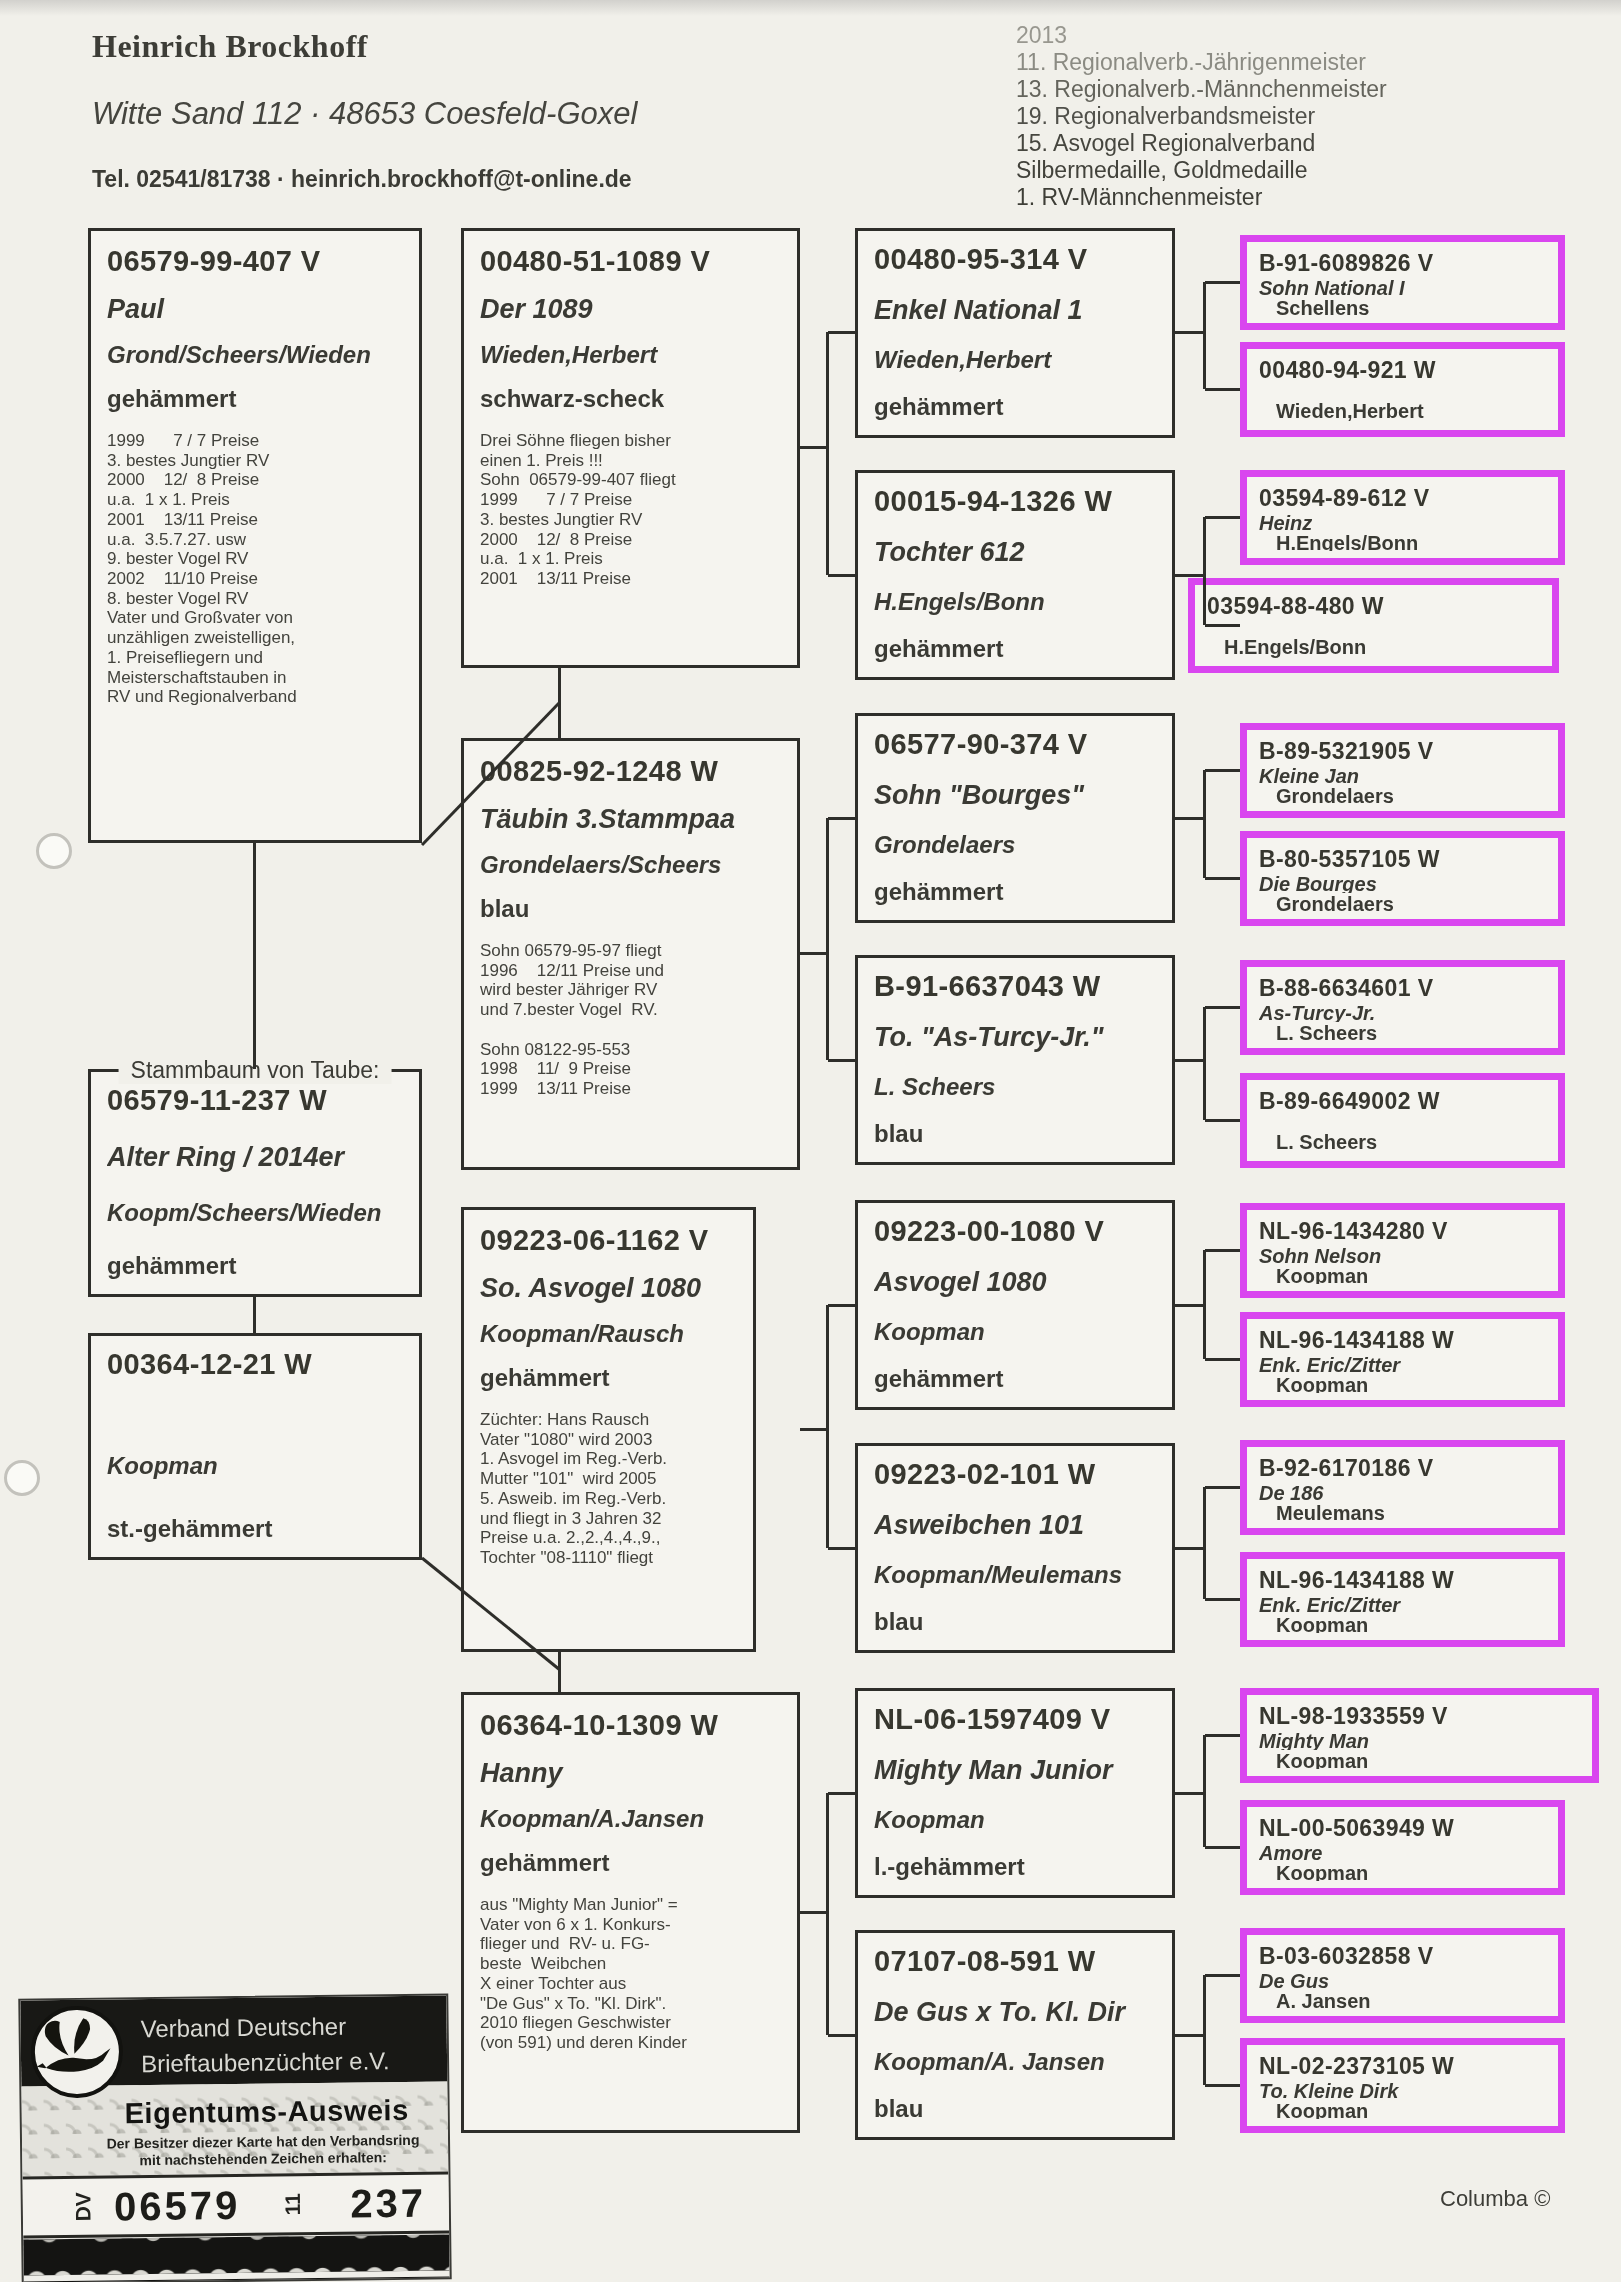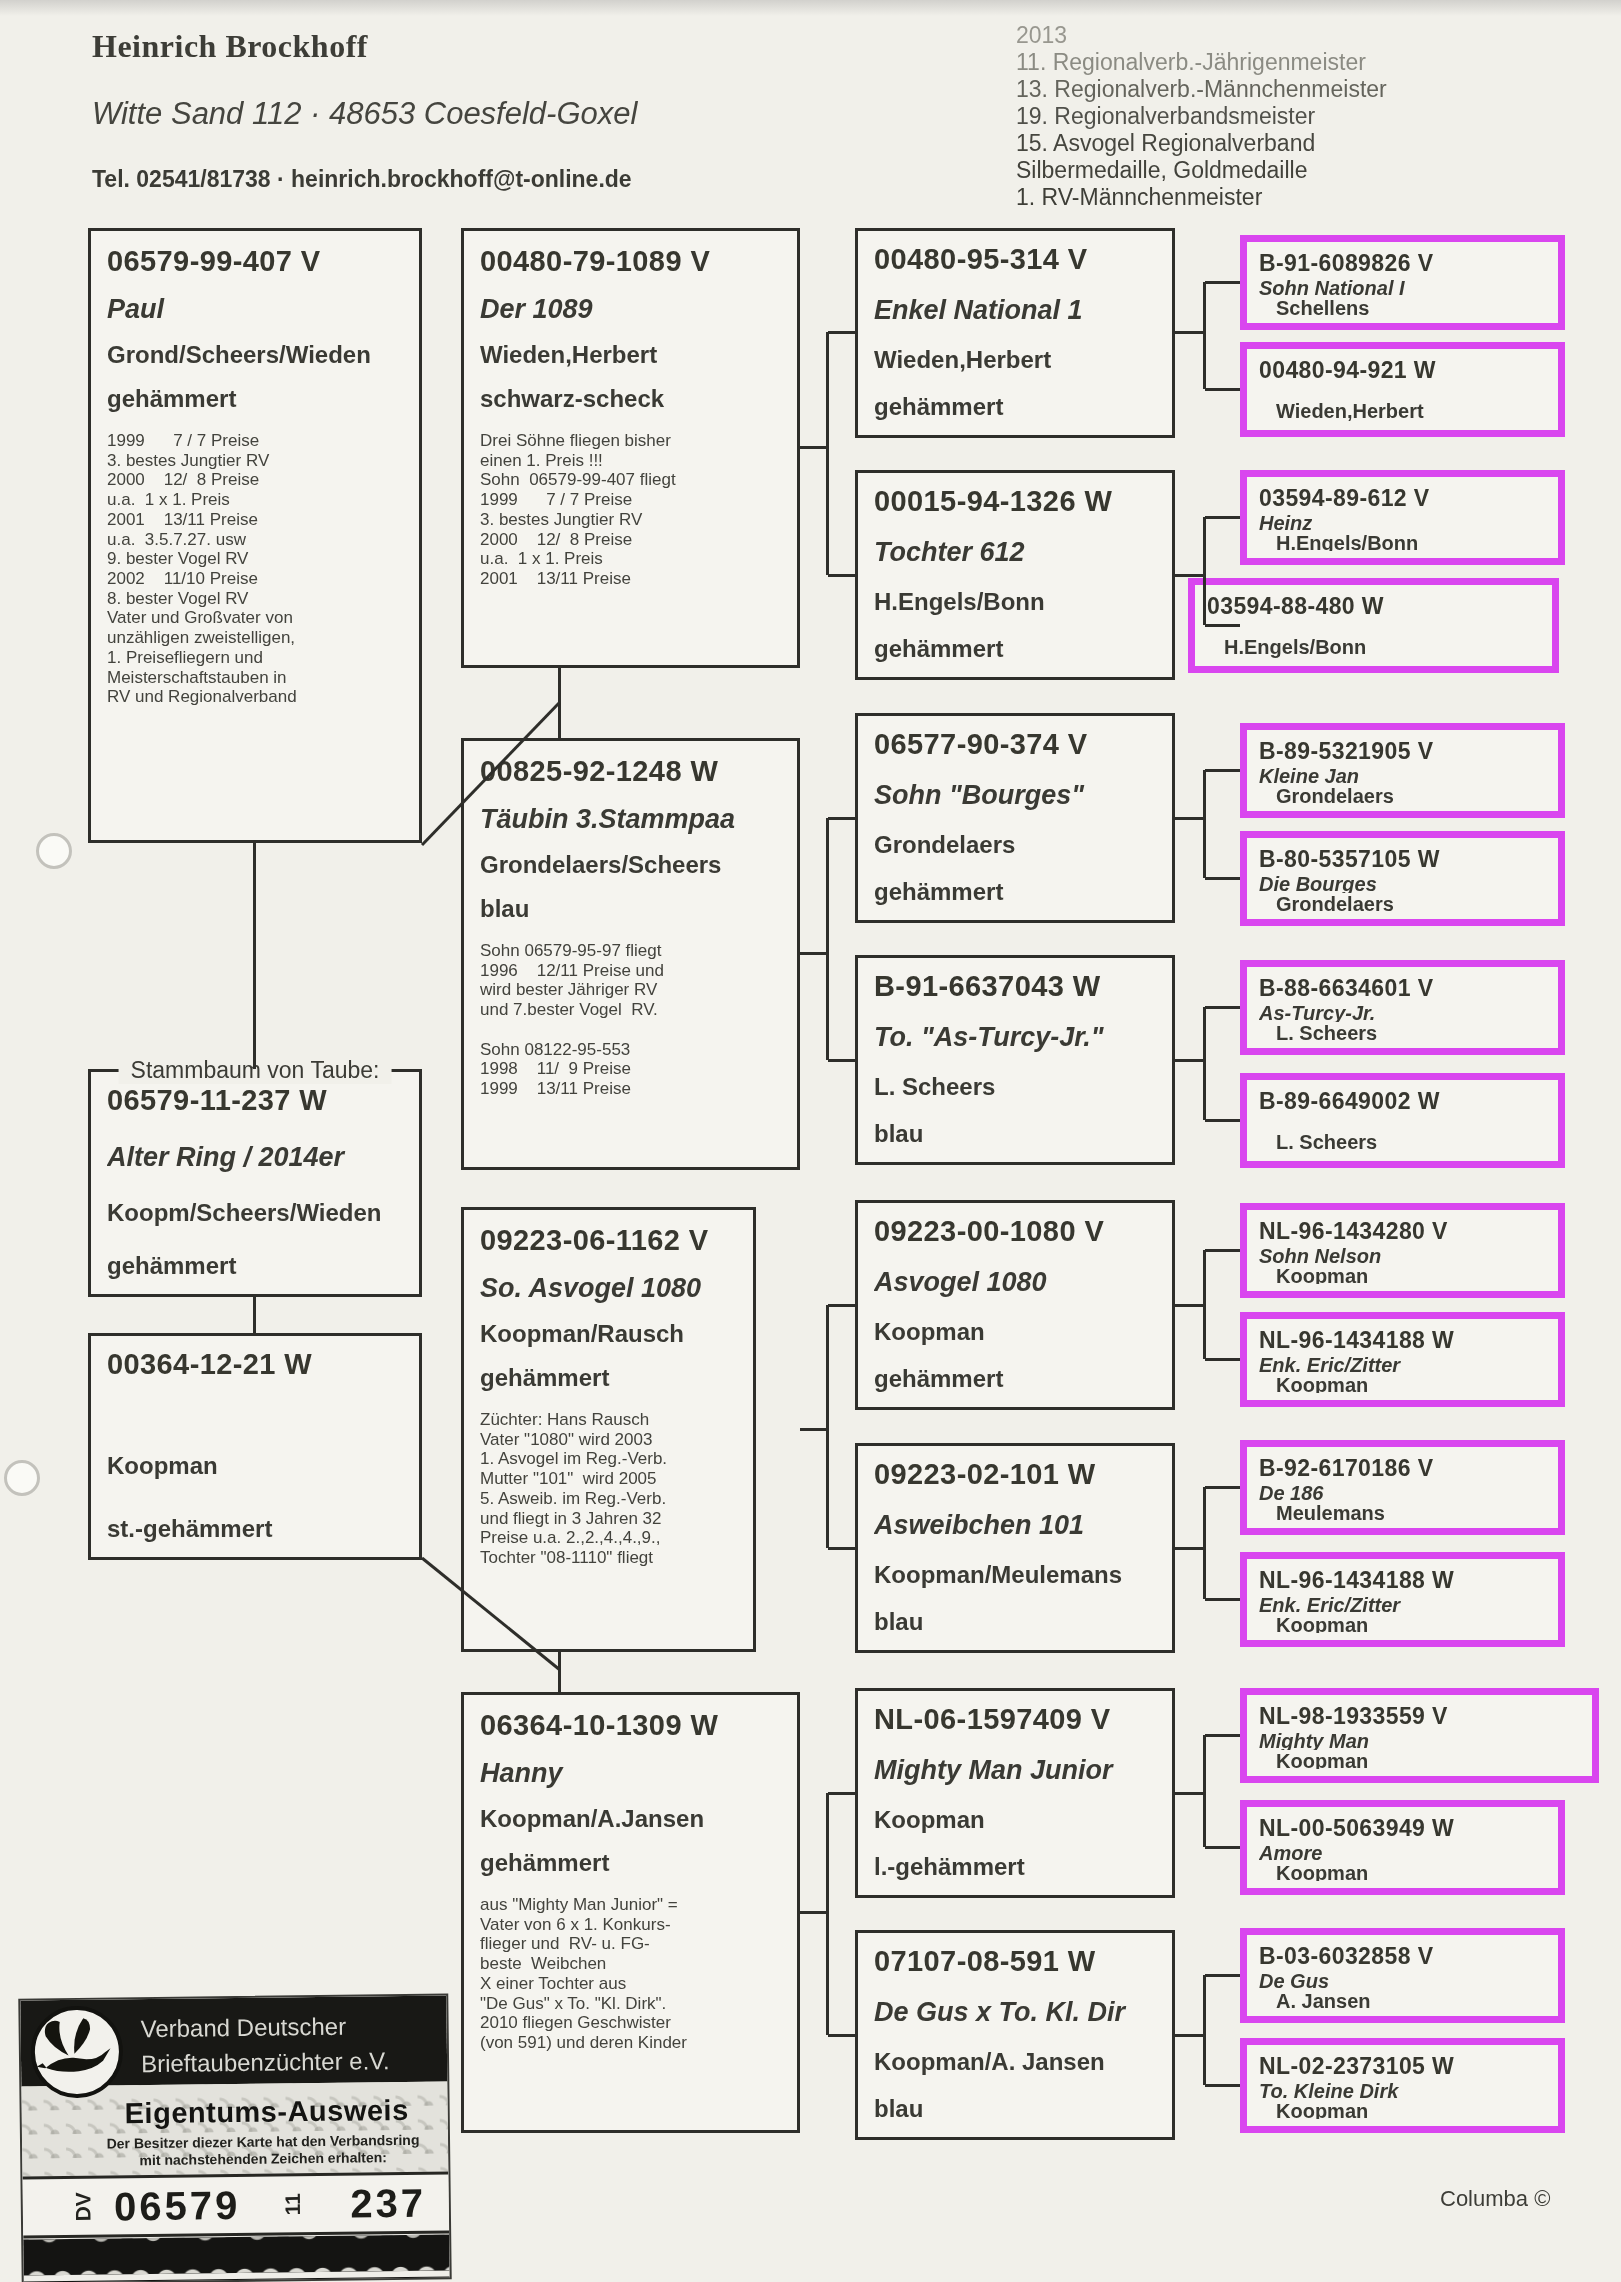--- a/index.html
+++ b/index.html
@@ -15,21 +15,21 @@
   .owner-contact{position:absolute;left:92px;top:166px;font-weight:bold;font-size:23px;color:#3b3b35;}
   .achievements{position:absolute;left:1016px;top:22px;font-size:23px;line-height:27px;}
 
   
   .pbox{position:absolute;box-sizing:border-box;border:3px solid #2e2e2a;background:#f5f4ef;
         padding:14px 16px;}
   .fx{display:flex;flex-direction:column;justify-content:space-between;padding:12px 16px 14px;}
   .fx > div{margin:0;}
   .ring{font-size:29px;font-weight:bold;letter-spacing:.4px;white-space:nowrap;color:#37372f;}
   .pname{font-size:27px;font-weight:bold;font-style:italic;margin-top:16px;white-space:nowrap;overflow:hidden;}
-  .breeder{font-size:24px;font-weight:bold;margin-top:16px;white-space:nowrap;overflow:hidden;}
+  .breeder{font-size:24px;font-weight:bold;margin-top:16px;white-space:nowrap;overflow:hidden;font-style:italic;}
   .cline{font-size:24px;font-weight:bold;margin-top:16px;}
   .details{font-size:17px;line-height:1.16;margin-top:18px;white-space:pre-wrap;color:#43433d;}
   .frame-label{position:absolute;top:-15px;left:50%;transform:translateX(-50%);
         background:#f1f0ea;padding:0 12px;font-size:23px;white-space:nowrap;color:#3b3b35;}
 
   
   .sbox{position:absolute;box-sizing:border-box;border:7px solid #d946ef;background:#f5f4ef;
         padding:8px 12px 7px;display:flex;flex-direction:column;justify-content:space-between;}
   .sbox .ring{font-size:23px;}
   .sbox .nm{font-size:20px;font-weight:bold;font-style:italic;white-space:nowrap;overflow:hidden;}
@@ -123,21 +123,21 @@
   </div>
 
   <div class="pbox fx" style="left:88px;top:1333px;width:334px;height:227px">
     <div class="ring">00364-12-21 W</div>
     <div class="pname"></div>
     <div class="breeder">Koopman</div>
     <div class="cline">st.-gehämmert</div>
   </div>
 
   <div class="pbox" style="left:461px;top:228px;width:339px;height:440px">
-    <div class="ring">00480-79-1089 V</div>
+    <div class="ring">00480-51-1089 V</div>
     <div class="pname">Der 1089</div>
     <div class="breeder">Wieden,Herbert</div>
     <div class="cline">schwarz-scheck</div>
     <div class="details">Drei Söhne fliegen bisher
 einen 1. Preis !!!
 Sohn  06579-99-407 fliegt
 1999      7 / 7 Preise
 3. bestes Jungtier RV
 2000    12/  8 Preise
 u.a.  1 x 1. Preis

